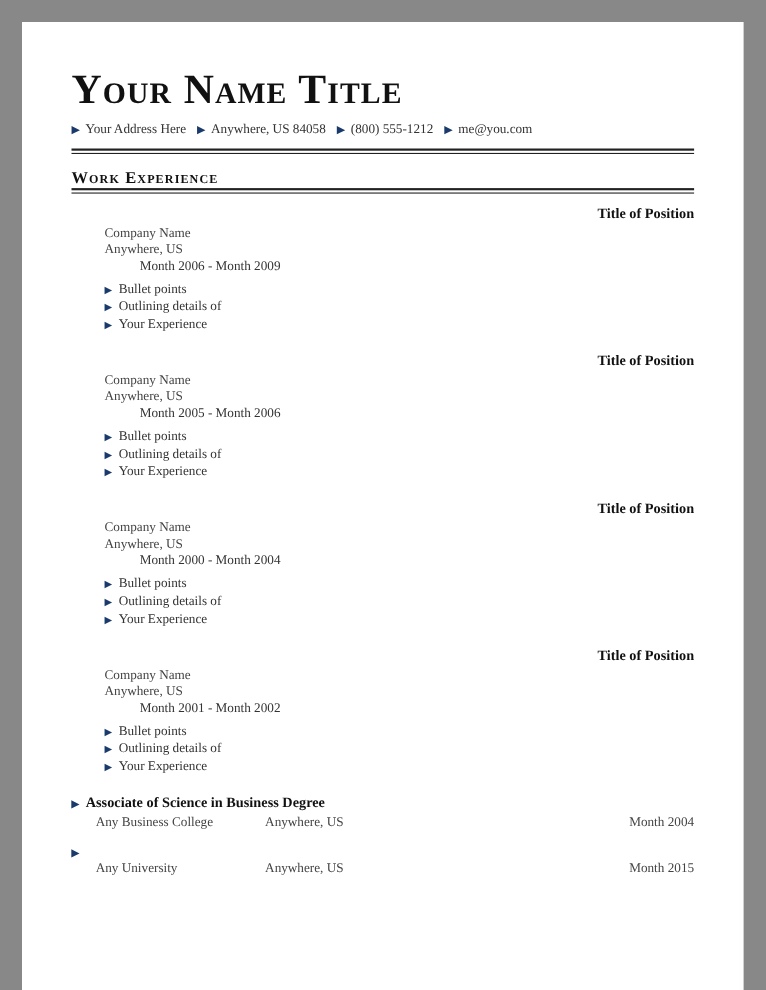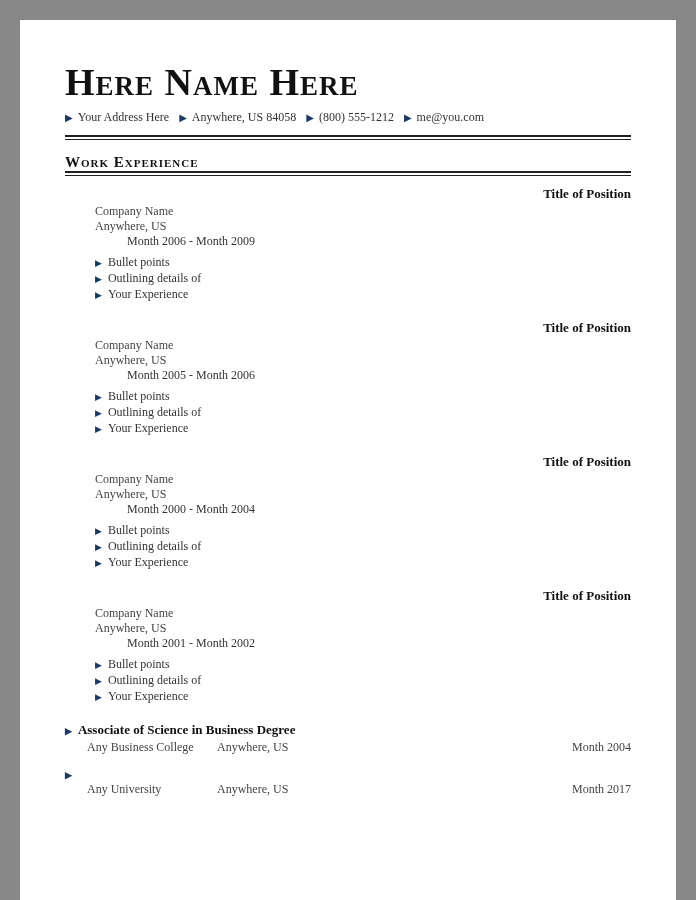--- a/index.html
+++ b/index.html
@@ -169,20 +169,21 @@
       color: #111;
       margin-bottom: 2px;
     }
 
     .edu-details-row {
       display: flex;
       justify-content: flex-end;
       font-size: 12px;
       color: #444;
       padding-left: 22px;
+      gap: 24px;
     }
 
     .edu-school {
       min-width: 120px;
     }
 
     .edu-location {
       flex: 1;
       text-align: left;
       padding-left: 10px;
@@ -196,21 +197,21 @@
     .section-header-area {
       margin-bottom: 0;
     }
   </style>
 </head>
 <body>
 
 <div class="resume-page">
 
   <div>
-    <div class="resume-name">Here Name Here</div>
+    <div class="resume-name">Your Name Title</div>
     <div class="contact-line">
 
     <div class="contact-item">
           <span class="contact-arrow">▶</span>
           <span>Your Address Here</span>
         </div>
         <span>&nbsp;&nbsp;</span>
         <div class="contact-item">
           <span class="contact-arrow">▶</span>
           <span>Anywhere, US 84058</span>
@@ -341,19 +342,19 @@
             <span class="edu-date">Month 2004</span>
           </div>
         </div>
         <div class="edu-entry">
           <div class="edu-row">
             <span class="bullet-arrow">▶</span>
           </div>
           <div class="edu-details-row">
             <span class="edu-school">Any University</span>
             <span class="edu-location">Anywhere, US</span>
-            <span class="edu-date">Month 2017</span>
+            <span class="edu-date">Month 2015</span>
           </div>
         </div>
       </div>
   </div>
 
 </div>
 
 </body></html>

